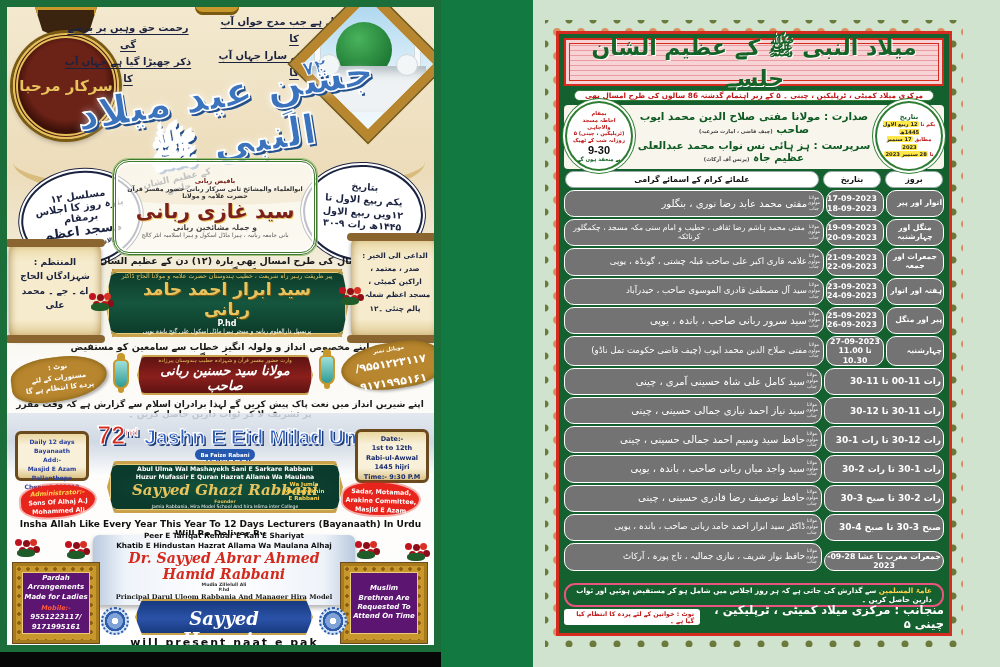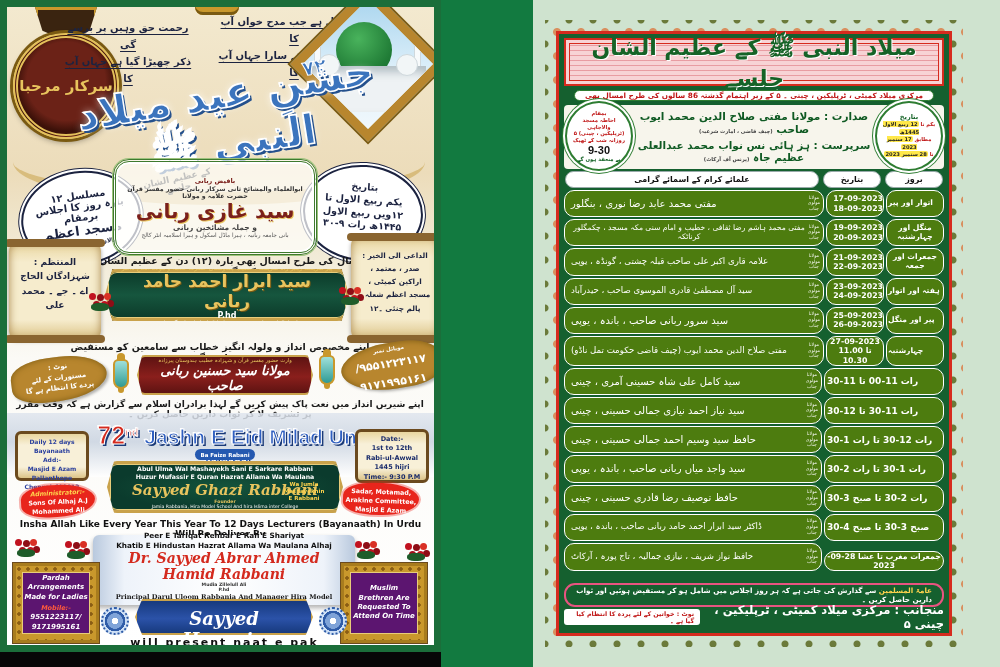--- a/index.html
+++ b/index.html
@@ -65,21 +65,21 @@
   .lp-line{color:#1a1a1a;font-weight:bold;text-align:center;}
   .lp-line1{left:24px;top:248px;width:350px;font-size:9.5px;}
   .lp-scroll{background:linear-gradient(180deg,#e9d6a0,#f6eccd 20%,#f6eccd 80%,#dcc488);
      border-radius:8px;box-shadow:inset 0 0 8px #a8854a,0 2px 4px rgba(0,0,0,.35);
      color:#1c2340;font-weight:bold;text-align:center;}
   .lp-scroll::before,.lp-scroll::after{content:"";position:absolute;left:-4px;right:-4px;height:8px;
      background:#8a6530;border-radius:4px;}
   .lp-scroll::before{top:-4px;} .lp-scroll::after{bottom:-4px;}
   .lp-scroll-l{left:2px;top:236px;width:92px;height:96px;font-size:9px;padding:12px 4px;line-height:1.6;}
   .lp-scroll-r{left:344px;top:230px;width:88px;height:102px;font-size:7.3px;padding:12px 3px;line-height:1.8;}
-  .lp-gbanner{left:98px;top:262px;width:244px;height:52px;
+  .lp-gbanner{left:98px;top:262px;width:244px;height:68px;
      background:linear-gradient(180deg,#0c3b2a,#16563e 50%,#0c3b2a);
      border:3px solid #c9a24b;border-radius:12px;box-shadow:0 0 0 1px #7a5a12,inset 0 0 0 1px #e8cc7a;
      clip-path:polygon(3% 0,97% 0,100% 50%,97% 100%,3% 100%,0 50%);
      display:flex;flex-direction:column;align-items:center;justify-content:center;text-align:center;padding:2px 10px;}
   .lp-gbanner .t{font-size:6.2px;color:#e8c45e;}
   .lp-gbanner .n{font-size:17px;color:#e8c45e;font-weight:bold;text-shadow:1px 1px 0 #7a5a12;}
   .lp-gbanner .phd{font-size:8px;color:#fff;font-weight:bold;}
   .lp-gbanner .s{font-size:5.8px;color:#fff;}
   .bq{width:26px;height:22px;}
   .bq::before{content:"";position:absolute;left:2px;top:2px;width:7px;height:7px;border-radius:50%;background:#c1121f;
@@ -194,22 +194,22 @@
   .rp-circ-r .ln{font-size:5.2px;color:#c01818;font-weight:bold;line-height:1.45;}
   .rp-circ-r .hl{background:#ffe84a;color:#222;padding:0 1px;border-radius:2px;}
   .rp-ln{width:236px;color:#0f5a23;font-weight:bold;font-size:10.5px;text-align:center;line-height:1.2;}
   .rp-ln .note{font-size:5.2px;color:#444;}
   .rp-thead{height:17px;flex:none;display:flex;direction:rtl;gap:4px;padding:0 1px;}
   .rp-thead .ph{background:#fff;border:1px solid #9aa;border-radius:9px;color:#111;
      font-weight:bold;font-size:8px;display:flex;align-items:center;justify-content:center;}
   .ph-day{width:58px;} .ph-date{width:58px;} .ph-name{flex:1;}
   .rp-table{flex:1;display:flex;flex-direction:column;gap:2px;direction:rtl;}
   .trow{flex:1;display:flex;gap:2px;}
-  .cell{background:#4d7c0f;border:1.5px solid #fff;border-radius:10px;color:#fff;
-     display:flex;align-items:center;justify-content:flex-end;text-align:center;overflow:hidden;}
+  .cell{background:#737373;border:1.5px solid #fff;border-radius:10px;color:#fff;
+     display:flex;align-items:center;justify-content:flex-start;text-align:center;overflow:hidden;}
   .c-day{width:58px;font-size:7.6px;font-weight:bold;line-height:1.15;padding:0 1px;}
   .c-date{width:58px;font-size:7.8px;font-weight:bold;direction:ltr;line-height:1.2;}
   .c-name{flex:1;font-size:10px;position:relative;padding:0 16px 0 6px;line-height:1.15;}
   .c-name .pre{position:absolute;right:3px;top:50%;transform:translateY(-50%);
      font-size:4.6px;line-height:1.25;opacity:.95;text-align:center;}
   .c-name.sm{font-size:7.6px;} .c-name.md{font-size:8.6px;}
   .c-time{width:120px;font-size:9px;font-weight:bold;direction:rtl;padding:0 2px;}
   .c-time.sm{font-size:7.8px;margin-top:8px;}
   .rp-req{height:20px;flex:none;display:flex;align-items:flex-start;justify-content:center;margin-top:10px;}
   .rp-req .pill{border:2px solid #e75480;border-radius:11px;background:#15602f;color:#fff;

